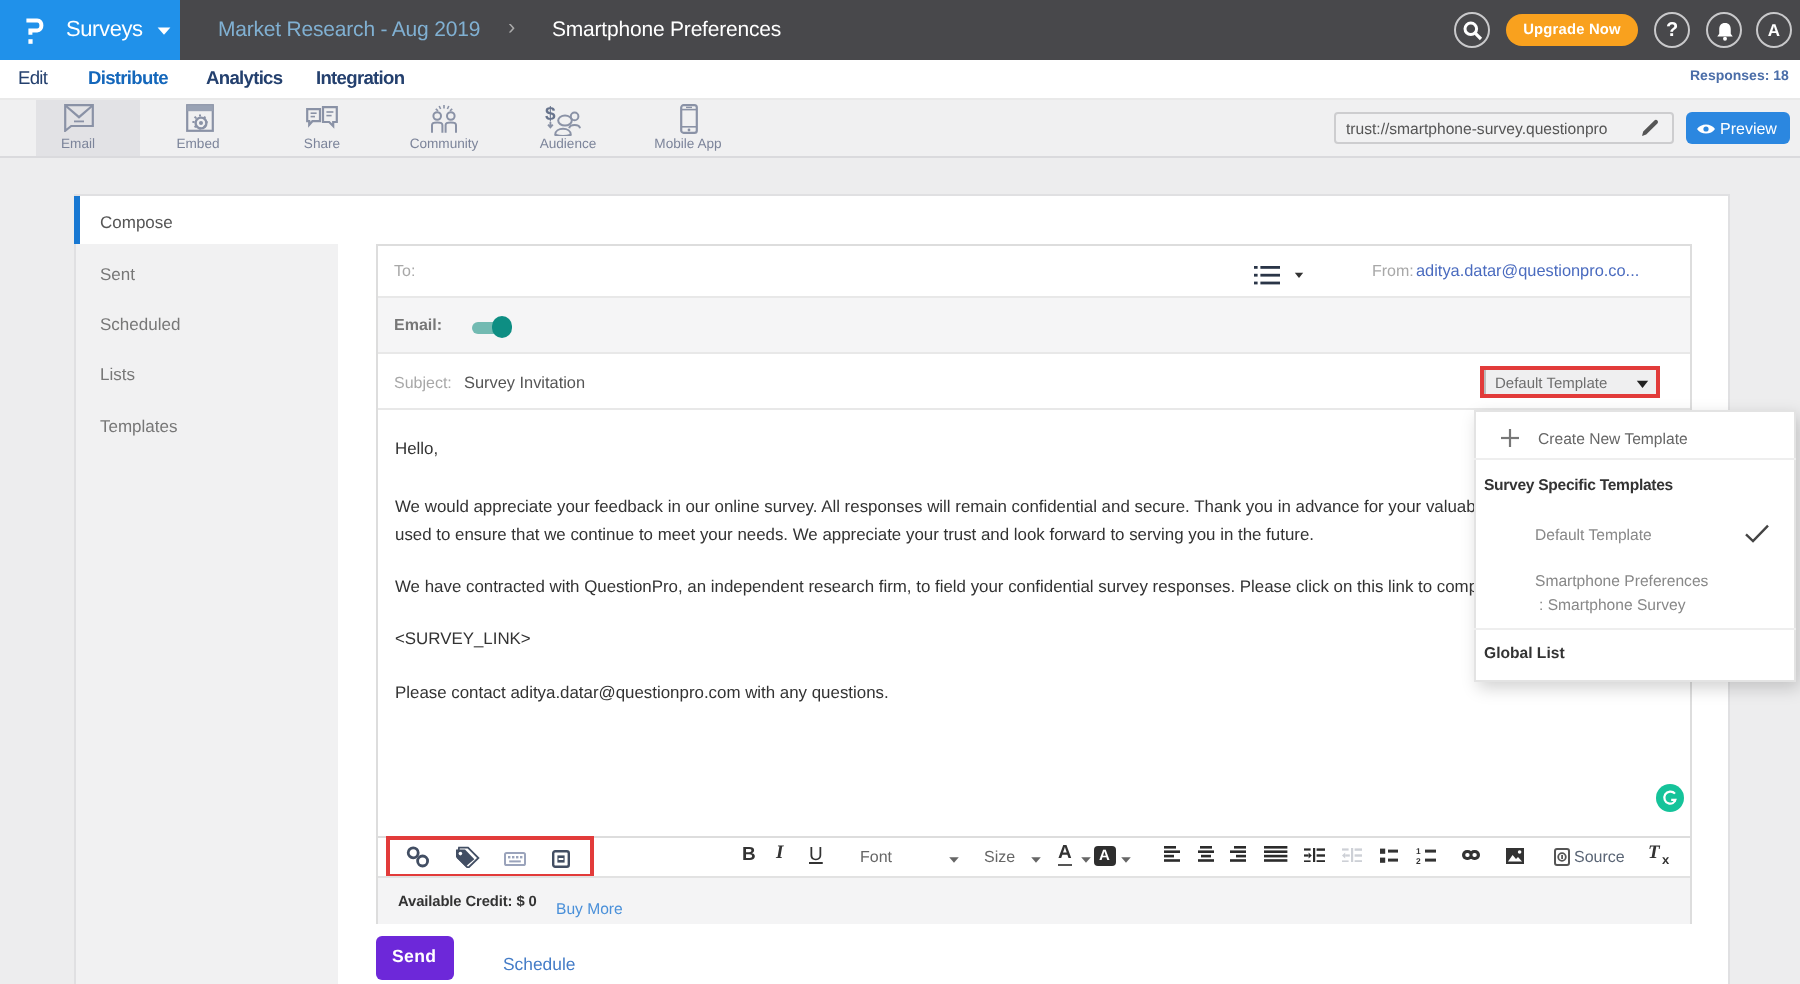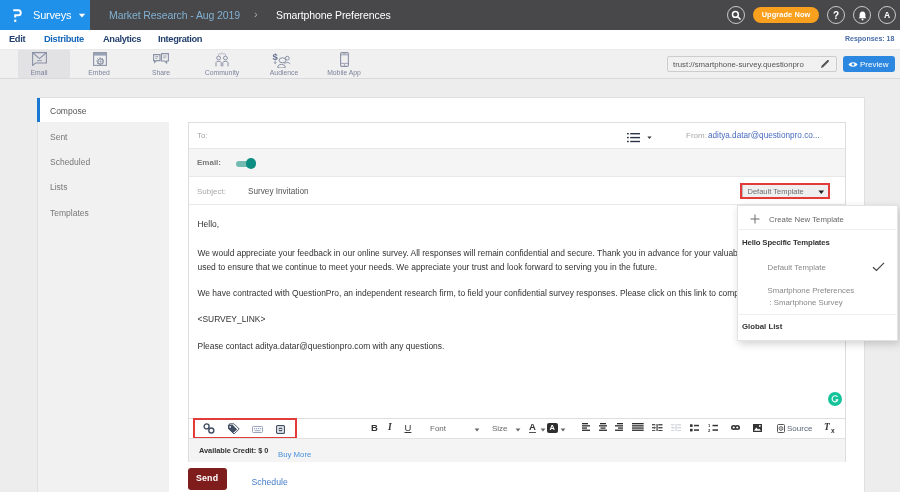--- a/index.html
+++ b/index.html
@@ -28,21 +28,21 @@
 <div class="a" style="left:753px;top:7px;width:66px;height:16px;background:#f9a11e;border-radius:8px;color:#fff;font-size:7.4px;font-weight:bold;text-align:center;line-height:16px;letter-spacing:0.1px">Upgrade Now</div>
 <div class="a" style="left:827px;top:6px;width:18px;height:18px;border:1px solid #c9c9cb;border-radius:50%;color:#fff;font-size:10px;font-weight:bold;text-align:center;line-height:17px">?</div>
 <div class="a" style="left:853px;top:6px;width:18px;height:18px;border:1px solid #c9c9cb;border-radius:50%"></div>
 <svg class="a" style="left:857.5px;top:10.5px" width="9" height="10" viewBox="0 0 10 11">
     <path d="M5 0.5 C7.2 0.5 8.2 2 8.2 4 L8.2 6.5 L9.3 8 L0.7 8 L1.8 6.5 L1.8 4 C1.8 2 2.8 0.5 5 0.5 Z" fill="#fff"></path>
     <circle cx="5" cy="9.3" r="1.1" fill="#fff"></circle>
   </svg>
 <div class="a" style="left:878px;top:6px;width:18px;height:18px;border:1px solid #c9c9cb;border-radius:50%;color:#fff;font-size:8.5px;font-weight:bold;text-align:center;line-height:17px">A</div>
 
 <div class="a" style="left:0;top:30px;width:900px;height:20px;background:#fff;border-bottom:1px solid #e9e9e9"></div>
-<div class="a" style="left:9px;top:34px;color:#24406e;font-size:9.3px;font-weight:bold;letter-spacing:-0.35px">Edit</div>
+<div class="a" style="left:9px;top:34px;color:#24406e;font-size:9.3px;font-weight:normal;letter-spacing:-0.35px">Edit</div>
 <div class="a" style="left:44px;top:34px;color:#1467bb;font-size:9.3px;font-weight:bold;letter-spacing:-0.35px;border-bottom:1px solid #5b9bd5;padding-bottom:18px">Distribute</div>
 <div class="a" style="left:103px;top:34px;color:#24406e;font-size:9.3px;font-weight:bold;letter-spacing:-0.35px">Analytics</div>
 <div class="a" style="left:158px;top:34px;color:#24406e;font-size:9.3px;font-weight:bold;letter-spacing:-0.35px">Integration</div>
 <div class="a" style="left:845px;top:35px;color:#4a6da8;font-size:7px;font-weight:bold">Responses: 18</div>
 
 <div class="a" style="left:0;top:50px;width:900px;height:29px;background:#f0f0f1;border-bottom:1px solid #dadadd"></div>
 <div class="a" style="left:18px;top:50px;width:52px;height:28px;background:#e2e2e5"></div>
 
 <svg class="a" style="left:31.5px;top:52px" width="15" height="14" viewBox="0 0 15 14">
     <path d="M0.6 0.6 H14.4 V11 H3.6 L0.6 13.4 Z" fill="none" stroke="#8a92a6" stroke-width="1.1"></path>
@@ -157,21 +157,21 @@
   </svg>
 <div class="a" style="left:686px;top:131px;color:#a8a8a8;font-size:8px">From:</div>
 <div class="a" style="left:708px;top:130.5px;color:#4a6bbf;font-size:8.2px">aditya.datar@questionpro.co...</div>
 
 <div class="a" style="left:189px;top:149px;width:656px;height:28px;background:#f5f5f6;border-bottom:1px solid #e8e8e8"></div>
 <div class="a" style="left:197px;top:158px;color:#777;font-size:8px;font-weight:bold">Email:</div>
 <div class="a" style="left:236px;top:161.2px;width:13.5px;height:5.4px;background:#72bab2;border-radius:3px"></div>
 <div class="a" style="left:245.7px;top:158.2px;width:10.8px;height:10.8px;background:#0e8e83;border-radius:50%"></div>
 
 <div class="a" style="left:197px;top:187px;color:#a8a8a8;font-size:8px">Subject:</div>
-<div class="a" style="left:248px;top:186.5px;color:#555;font-size:8.2px">Survey Invitation</div>
+<div class="a" style="left:232px;top:186.5px;color:#555;font-size:8.2px">Survey Invitation</div>
 <div class="a" style="left:189px;top:204px;width:656px;height:1px;background:#e8e8e8"></div>
 
 <div class="a" style="left:741.5px;top:183.8px;width:87px;height:14.5px;background:#efeff0;border:1px solid #bbb"></div>
 <div class="a" style="left:747.5px;top:186.5px;color:#6e6e6e;font-size:7.5px">Default Template</div>
 <svg class="a" style="left:818px;top:189.5px" width="6.5" height="4.5" viewBox="0 0 6.5 4.5">
     <path d="M0.4 0.4 L3.25 4 L6.1 0.4 Z" fill="#222"></path>
   </svg>
 <div class="a" style="left:739.8px;top:182.6px;width:90.5px;height:16.9px;border:2.2px solid #e23b3a"></div>
 
 <div class="a" style="left:197.5px;top:217.4px;width:692px;font-size:8.45px;color:#333;line-height:14.3px">
@@ -327,37 +327,37 @@
   </svg>
 <div class="a" style="left:787px;top:424px;color:#5a6575;font-size:8px">Source</div>
 
 <div class="a" style="left:824px;top:421.5px;color:#333;font-size:9.5px;font-style:italic;font-family:'Liberation Serif',serif;font-weight:bold">T</div>
 <div class="a" style="left:831px;top:426.5px;color:#333;font-size:6.5px;font-weight:bold">x</div>
 
 <div class="a" style="left:189px;top:437.5px;width:656px;height:24.5px;background:#f4f4f5;border-top:1px solid #e2e2e2"></div>
 <div class="a" style="left:199px;top:446px;color:#333;font-size:7.4px;font-weight:bold;letter-spacing:-0.05px">Available Credit: $ 0</div>
 <div class="a" style="left:278px;top:450px;color:#4a90d9;font-size:7.8px">Buy More</div>
 
-<div class="a" style="left:187.5px;top:468.2px;width:39.2px;height:21.5px;background:#7f1d1d;border-radius:3px;color:#fff;font-size:8.8px;font-weight:bold;text-align:center;line-height:21.5px;letter-spacing:0.2px">Send</div>
+<div class="a" style="left:187.5px;top:468.2px;width:39.2px;height:21.5px;background:#6d28d9;border-radius:3px;color:#fff;font-size:8.8px;font-weight:bold;text-align:center;line-height:21.5px;letter-spacing:0.2px">Send</div>
 <div class="a" style="left:251.5px;top:476.5px;color:#447cc7;font-size:8.7px">Schedule</div>
 
 <div class="a" style="left:828px;top:392px;width:14px;height:14px;background:#15c39a;border-radius:50%"></div>
 <svg class="a" style="left:831px;top:395px" width="8" height="8" viewBox="0 0 8 8">
     <path d="M6.5 1.8 C5.2 0.3 2.6 0.5 1.6 2.2 C0.6 3.9 1.4 6.2 3.3 6.7 C4.8 7.1 6.3 6.3 6.7 4.9 L4.6 4.9" fill="none" stroke="#fff" stroke-width="1.1"></path>
     <path d="M6.9 6 L6.7 4.4 L5.2 5.2 Z" fill="#fff"></path>
   </svg>
 
 <div class="a" style="left:736.5px;top:204.5px;width:161px;height:136px;background:#fff;border:1px solid #e3e3e3;box-shadow:2px 3px 8px rgba(0,0,0,0.18)"></div>
 <svg class="a" style="left:750px;top:214px" width="10" height="10" viewBox="0 0 10 10">
     <line x1="5" y1="0.5" x2="5" y2="9.5" stroke="#777" stroke-width="1.1"></line>
     <line x1="0.5" y1="5" x2="9.5" y2="5" stroke="#777" stroke-width="1.1"></line>
   </svg>
 <div class="a" style="left:769px;top:214.5px;color:#666;font-size:7.8px">Create New Template</div>
 <div class="a" style="left:736.5px;top:229px;width:161px;height:1px;background:#eee"></div>
-<div class="a" style="left:742px;top:237.5px;color:#333;font-size:7.8px;font-weight:bold;letter-spacing:-0.15px">Hello Specific Templates</div>
+<div class="a" style="left:742px;top:237.5px;color:#333;font-size:7.8px;font-weight:bold;letter-spacing:-0.15px">Survey Specific Templates</div>
 <div class="a" style="left:767.5px;top:262.5px;color:#888;font-size:7.8px">Default Template</div>
 <svg class="a" style="left:871.5px;top:261.5px" width="13" height="10" viewBox="0 0 13 10">
     <path d="M1 5.2 L4.5 8.5 L12 0.8" fill="none" stroke="#444" stroke-width="1.2"></path>
   </svg>
 <div class="a" style="left:767.5px;top:286px;color:#888;font-size:7.8px">Smartphone Preferences</div>
 <div class="a" style="left:769.5px;top:297.5px;color:#888;font-size:7.8px">: Smartphone Survey</div>
 <div class="a" style="left:736.5px;top:313.5px;width:161px;height:1px;background:#eee"></div>
 <div class="a" style="left:742px;top:322px;color:#333;font-size:7.8px;font-weight:bold">Global List</div>
 
 </body></html>

